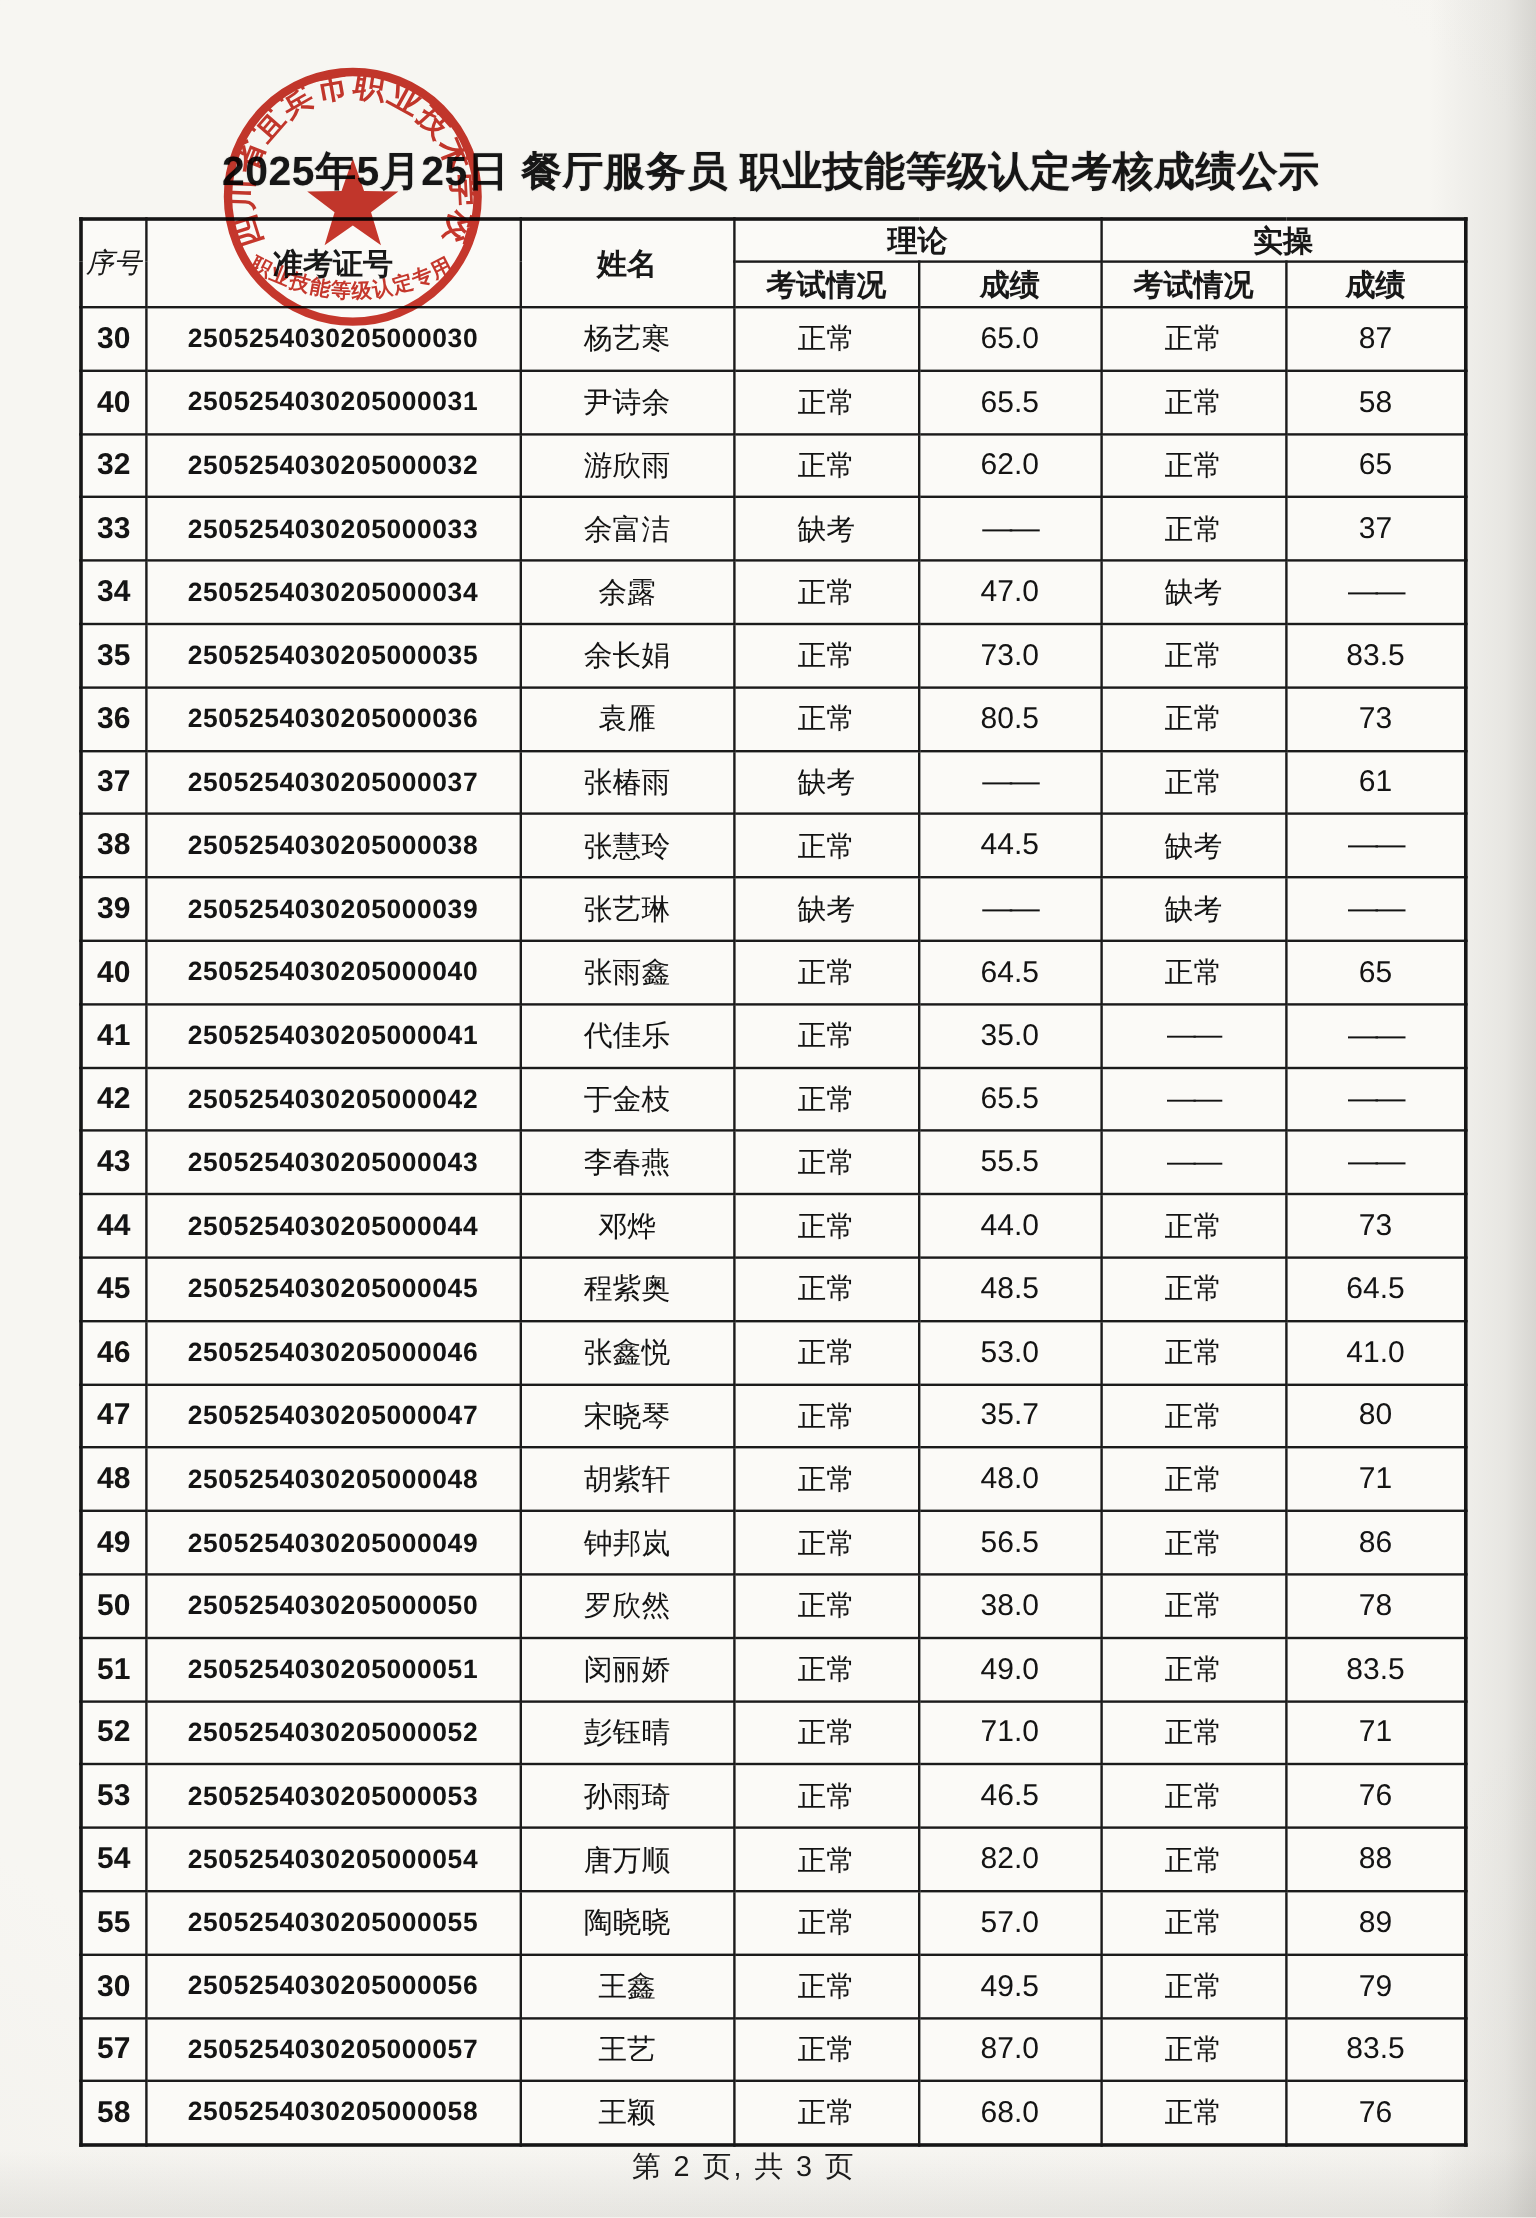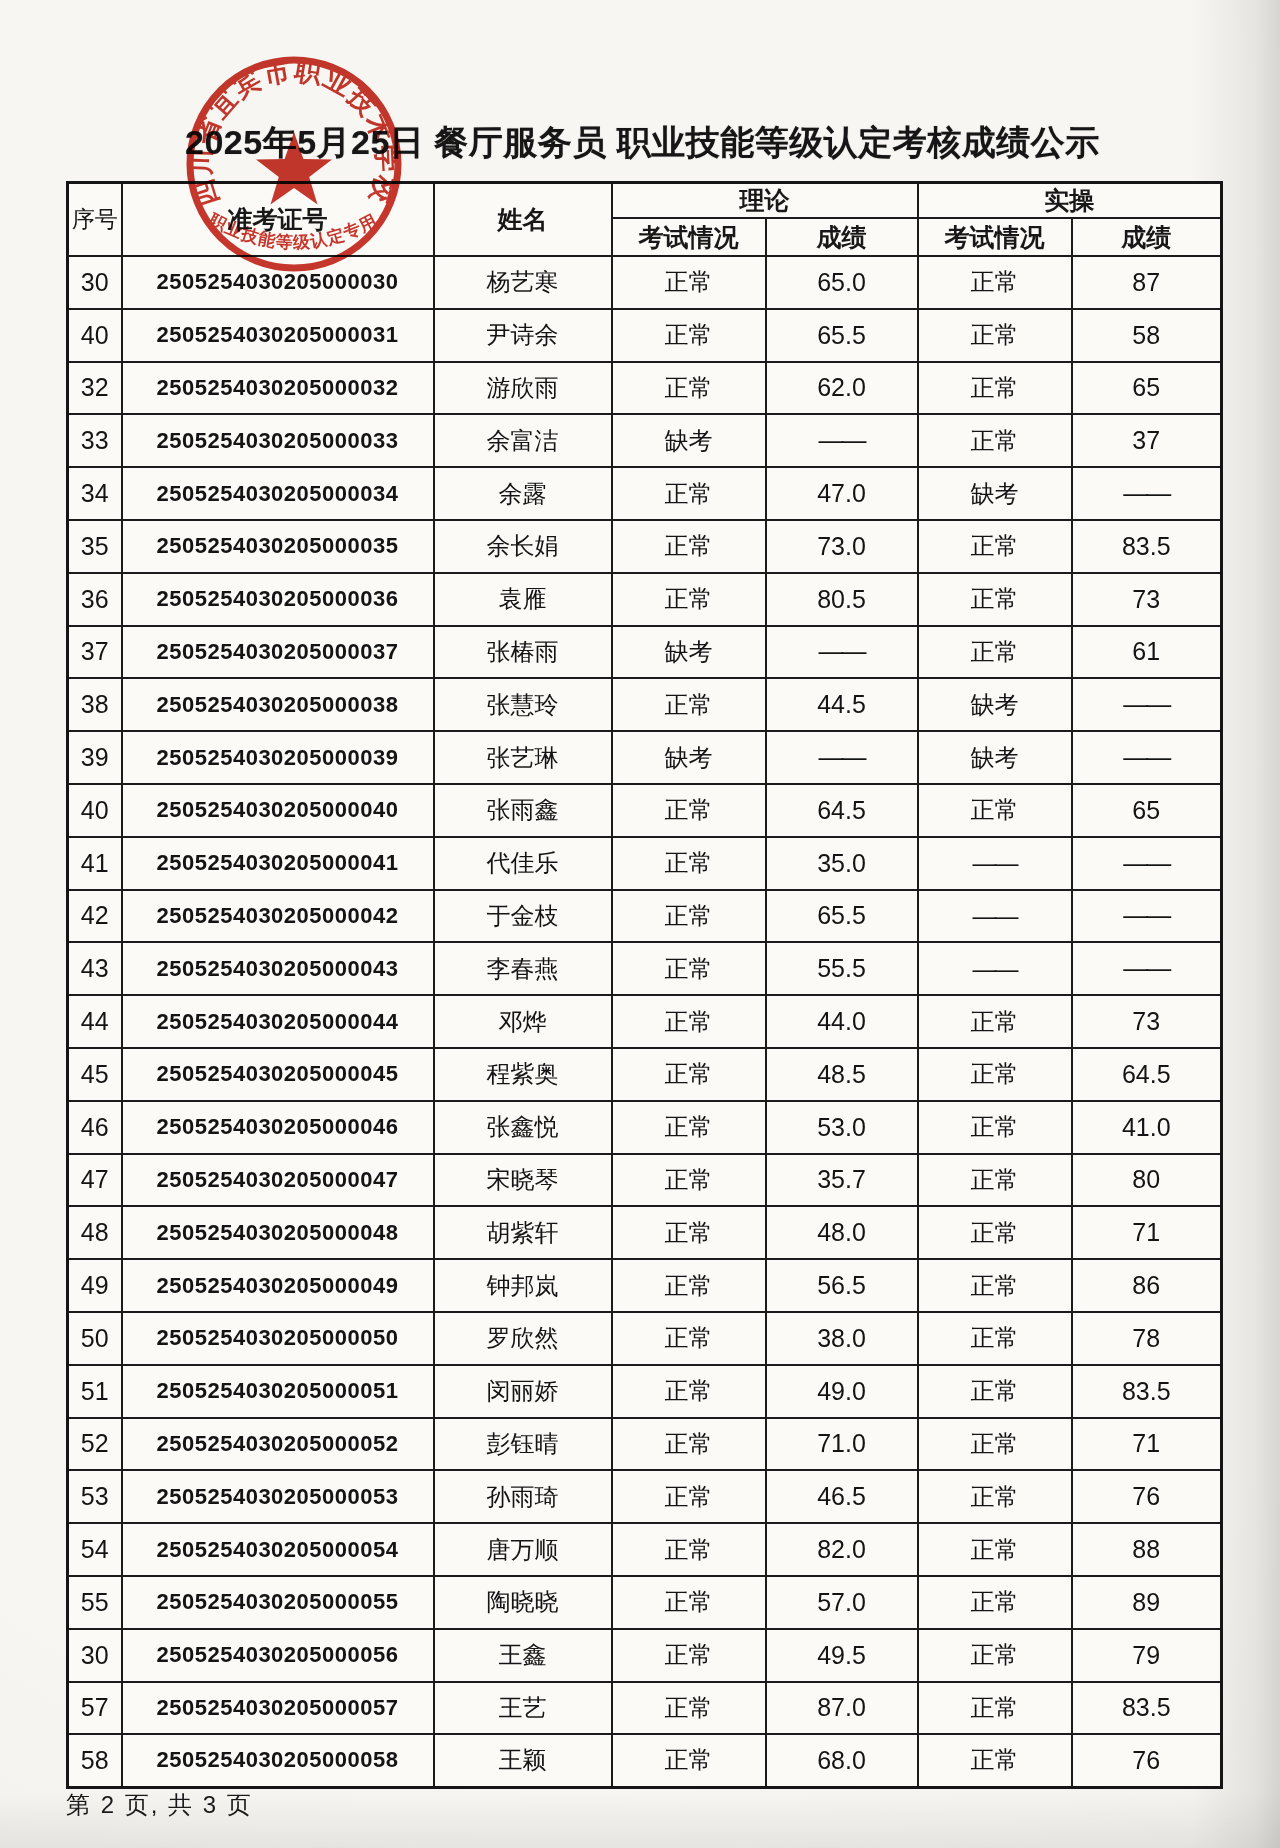--- a/index.html
+++ b/index.html
@@ -29,34 +29,34 @@
     border:3px solid #161616;
   }
   .results th,.results td{
     border:2px solid #1b1b1b;
     text-align:center;vertical-align:middle;
     padding:0;overflow:hidden;white-space:nowrap;
   }
   .results thead tr.group-row{height:32px;}
   .results thead tr.sub-row{height:38px;}
   .results thead th{font-size:25px;font-weight:600;color:#181818;}
-  .results thead th.seq-head{font-size:23px;font-weight:500;}
+  .results thead th.seq-head{font-size:23px;font-weight:500;font-style:italic;}
   .results tbody tr{height:52.8px;}
   .results tbody td{font-size:24px;font-weight:500;color:#141414;}
   .results tbody td.id-cell{font-size:22px;font-weight:700;letter-spacing:.5px;}
-  .results tbody td.seq-cell{font-size:25px;font-weight:400;}
+  .results tbody td.seq-cell{font-size:25px;font-weight:700;}
   .results tbody td.score-cell{font-size:25px;margin-left:28px;}
   .results tbody td.dash{letter-spacing:-2px;font-weight:400;}
   .stamp{
     position:absolute;left:176px;top:46px;width:236px;height:236px;
     mix-blend-mode:multiply;opacity:.92;pointer-events:none;
   }
   .page-footer{
     position:absolute;left:66px;top:1789px;width:1108px;
-    text-align:left;font-size:24px;letter-spacing:2px;color:#1a1a1a;font-weight:500;
+    text-align:center;font-size:24px;letter-spacing:2px;color:#1a1a1a;font-weight:500;
   }
 </style>
 </head>
 <body>
 
 <div class="scan-page">
 
   <div class="doc-title">2025年5月25日 餐厅服务员 职业技能等级认定考核成绩公示</div>
 
   <table class="results">

